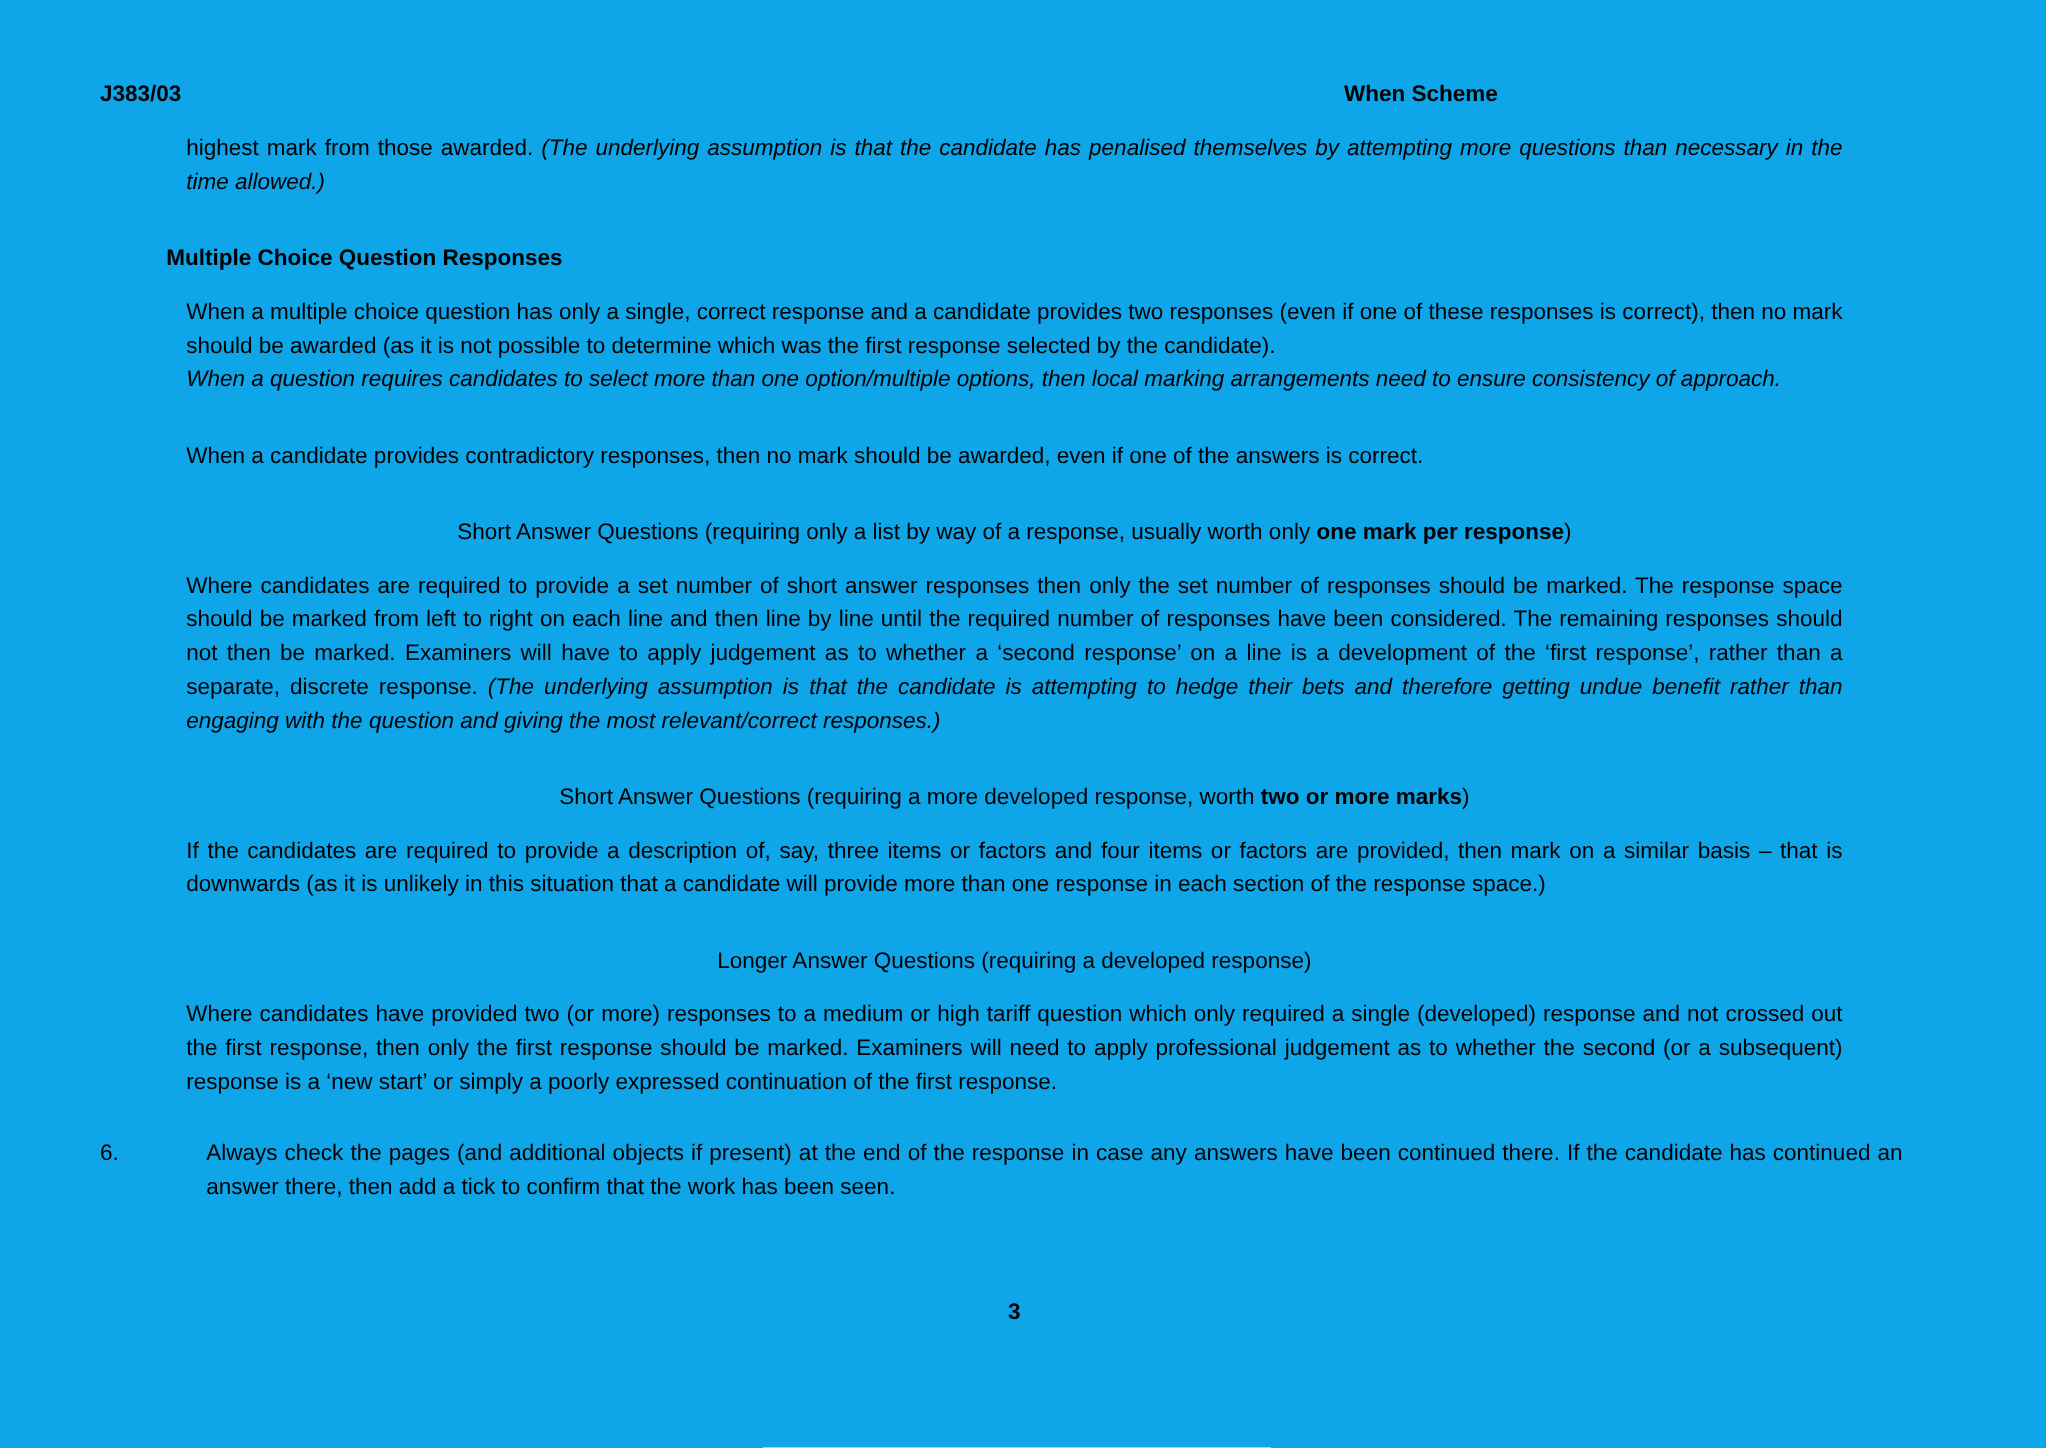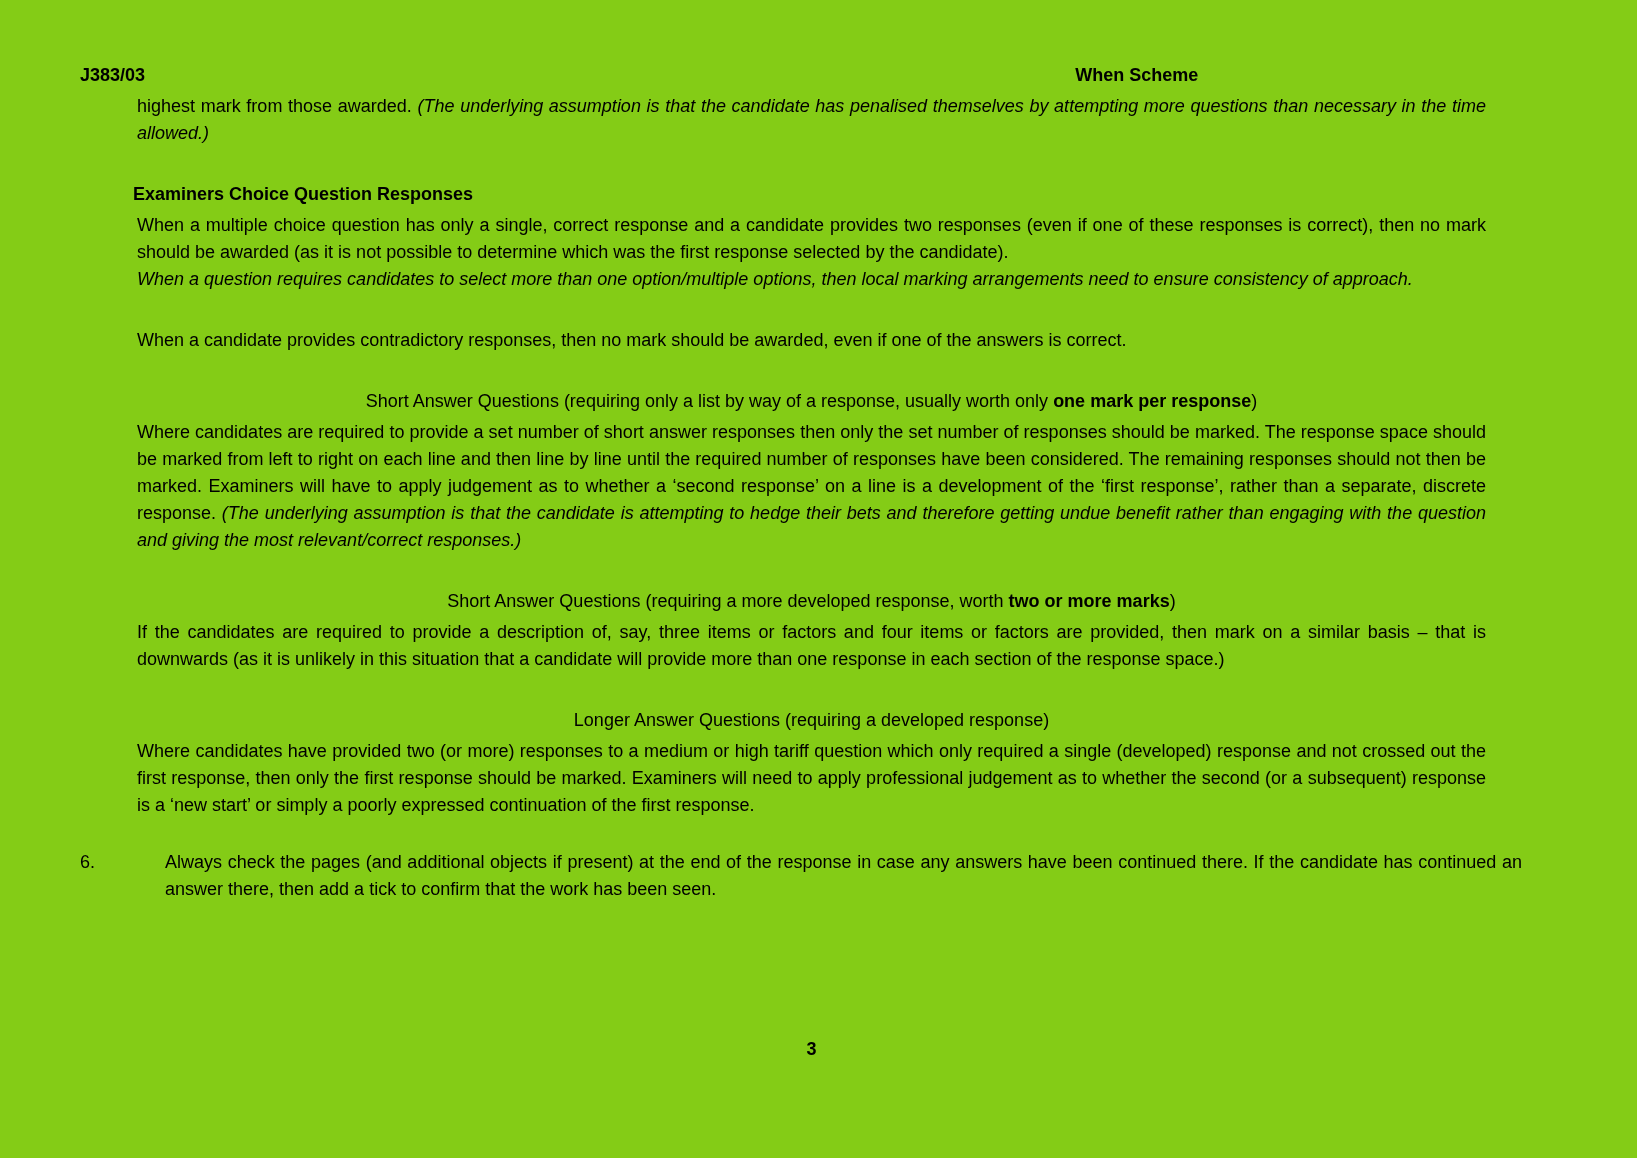--- a/index.html
+++ b/index.html
@@ -4,42 +4,42 @@
 <style>
   html, body {
     margin: 0;
     padding: 0;
     background: #ffffff;
   }
   .page {
     position: relative;
     width: 1637px;
     height: 1158px;
-    background: #84cc16;
+    background: #0ea5e9;
     color: #000000;
     font-family: "Liberation Sans", "DejaVu Sans", sans-serif;
     font-size: 18px;
     line-height: 27px;
     overflow: hidden;
     box-sizing: border-box;
   }
   .hdr {
     display: flex;
     padding: 62px 148px 0 80px;
     font-weight: bold;
   }
   .hdr > div { flex: 1; white-space: nowrap; }
   .hdr-c { text-align: center; }
   .hdr-r { text-align: right; }
   .content {
     margin-left: 133px;
     width: 1357px;
   }
   .para {
-    margin: 4px;
+    margin: 16px;
     text-align: justify;
   }
   .block { margin-top: 34px; }
   .h {
     margin: 0;
     font-size: 18px;
     font-weight: bold;
     line-height: 27px;
   }
   .hline { margin: 0; text-align: center; }
@@ -76,21 +76,21 @@
   <div class="hdr">
     <div class="hdr-l">J383/03</div>
     <div class="hdr-c">When Scheme</div>
   </div>
 
   <div class="content">
 
     <p class="para"><span>highest mark from those awarded. </span><span class="i">(The underlying assumption is that the candidate has penalised themselves by attempting more questions than necessary in the time allowed.)</span></p>
 
     <section class="block">
-      <h3 class="h">Examiners Choice Question Responses</h3>
+      <h3 class="h">Multiple Choice Question Responses</h3>
       <p class="para"><span>When a multiple choice question has only a single, correct response and a candidate provides two responses (even if one of these responses is correct), then no mark should be awarded (as it is not possible to determine which was the first response selected by the candidate).</span><span class="i block-i">When a question requires candidates to select more than one option/multiple options, then local marking arrangements need to ensure consistency of approach.</span></p>
     </section>
 
     <section class="block">
       <p class="para">When a candidate provides contradictory responses, then no mark should be awarded, even if one of the answers is correct.</p>
     </section>
 
     <section class="block">
       <p class="para hline"><span>Short Answer Questions (requiring only a list by way of a response, usually worth only </span><span class="b">one mark per response</span><span>)</span></p>
       <p class="para"><span>Where candidates are required to provide a set number of short answer responses then only the set number of responses should be marked. The response space should be marked from left to right on each line and then line by line until the required number of responses have been considered.  The remaining responses should not then be marked. Examiners will have to apply judgement as to whether a ‘second response’ on a line is a development of the ‘first response’, rather than a separate, discrete response.  </span><span class="i">(The underlying assumption is that the candidate is attempting to hedge their bets and therefore getting undue benefit rather than engaging with the question and giving the most relevant/correct responses.)</span></p>

